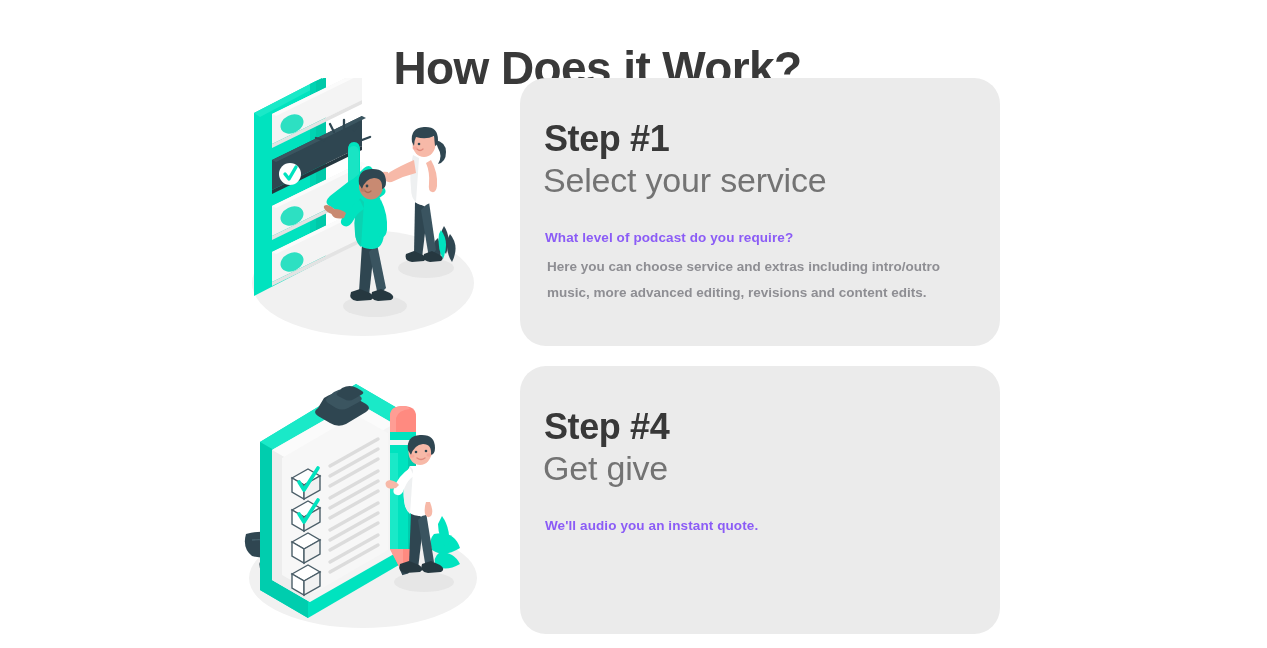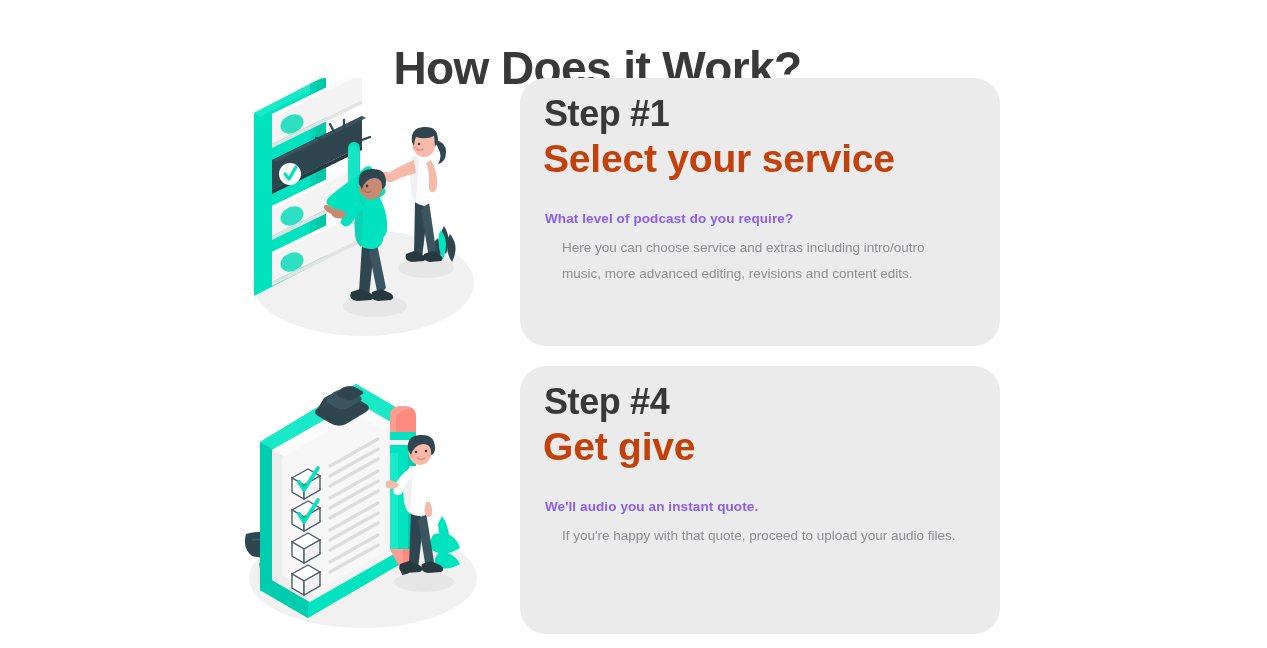--- a/index.html
+++ b/index.html
@@ -54,50 +54,50 @@
   .card {
     position: absolute;
     left: 520px;
     top: 0;
     width: 480px;
     height: 268px;
     background: #ebebeb;
     border-radius: 26px;
   }
   .card-inner {
-    padding: 15px 40px 0 24px;
+    padding: 40px 40px 0 24px;
   }
 
   .step-label {
     font-size: 36px;
     font-weight: 700;
     color: #383838;
     letter-spacing: -0.4px;
     line-height: 1.18;
     margin: 0;
   }
   .step-headline {
-    font-size: 39px;
-    font-weight: 700;
-    color: #c2410c;
+    font-size: 34px;
+    font-weight: 400;
+    color: #737373;
     letter-spacing: -0.2px;
     line-height: 1.22;
     margin: 0 0 0 -1px;
   }
   .step-question {
     margin: 28px 0 0 1px;
     font-size: 13.5px;
     font-weight: 700;
     color: #8b5cf6;
     letter-spacing: 0.1px;
   }
   .step-body {
-    margin: 9px 0 0 18px;
+    margin: 9px 0 0 3px;
     font-size: 13.5px;
-    font-weight: 400;
+    font-weight: 700;
     color: #8e8e93;
     line-height: 1.92;
     max-width: 430px;
   }
 </style>
 </head>
 <body>
 
 <div class="page">
 
@@ -351,18 +351,17 @@
           <ellipse cx="191" cy="89" rx="2.6" ry="1.7" fill="#f59e93" opacity="0.6"></ellipse>
         </g>
       </svg>
     </div>
 
     <div class="card">
       <div class="card-inner">
         <div class="step-label">Step #4</div>
         <div class="step-headline">Get give</div>
         <div class="step-question">We'll audio you an instant quote.</div>
-        <div class="step-body">If you're happy with that quote, proceed to upload your audio files.</div>
       </div>
     </div>
   </div>
 
 </div>
 
 </body></html>

